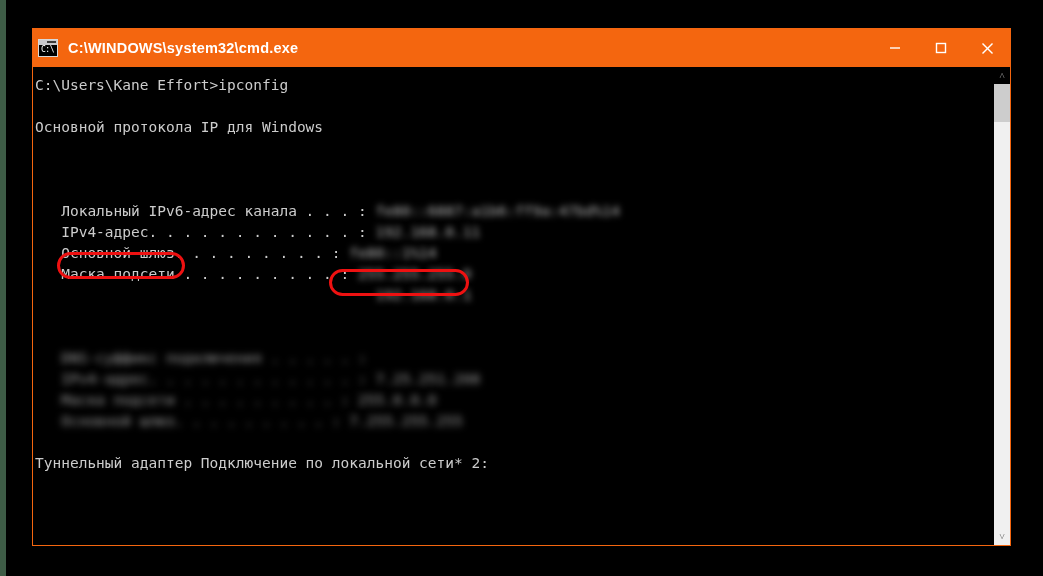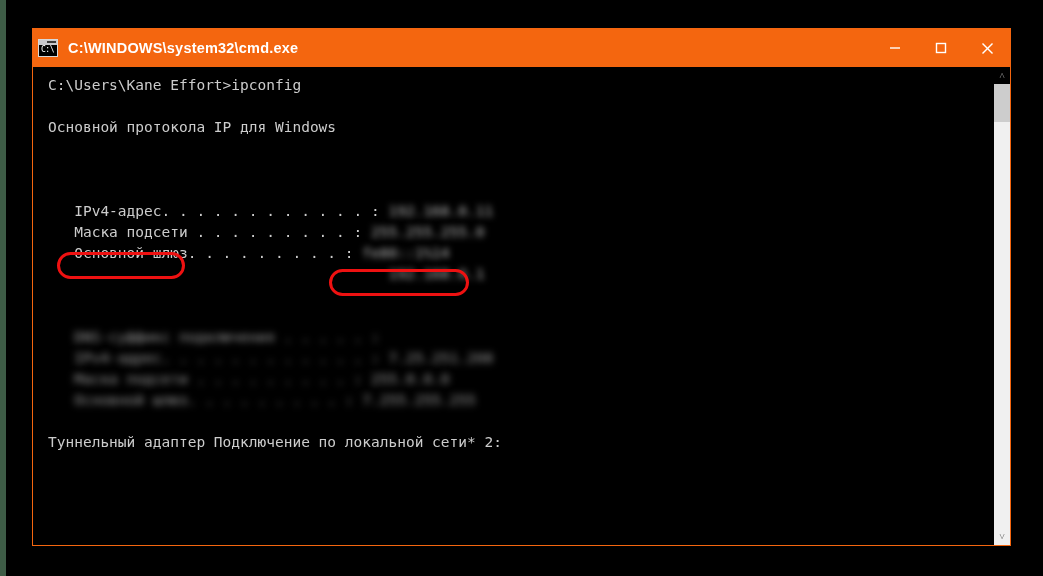--- a/index.html
+++ b/index.html
@@ -123,21 +123,21 @@
     left: 0;
     top: 38px;
     right: 0;
     bottom: 0;
     background: #000000;
     overflow: hidden;
   }
 
   .term {
     position: absolute;
-    left: 13px;
+    left: 0;
     top: 8px;
     width: 952px;
     padding-left: 2px;
     box-sizing: border-box;
   }
 
   .line {
     height: 21px;
     line-height: 21px;
     font-family: "DejaVu Sans Mono", monospace;
@@ -253,23 +253,24 @@
     </div>
 
     <div class="console">
       <div class="term" id="term">
           <div class="line">C:\Users\Kane Effort&gt;ipconfig</div>
           <div class="line blank"> </div>
           <div class="line">Основной протокола IP для Windows</div>
           <div class="line blank"> </div>
           <div class="line blank"> </div>
           <div class="line blank"> </div>
+          <div class="line"><span>   Локальный IPv6-адрес канала . . . : </span><span class="blur">fe80::6887:a1b6:ff9a:47bd%14</span></div>
           <div class="line"><span>   IPv4-адрес. . . . . . . . . . . . : </span><span class="blur">192.168.0.11</span></div>
+          <div class="line"><span>   Основной шлюз. . . . . . . . . : </span><span class="blur">fe80::1%14</span></div>
           <div class="line"><span>   Маска подсети . . . . . . . . . : </span><span class="blur">255.255.255.0</span></div>
-          <div class="line"><span>   Основной шлюз. . . . . . . . . : </span><span class="blur">fe80::1%14</span></div>
           <div class="line"><span>                                       </span><span class="blur">192.168.0.1</span></div>
           <div class="line blank"> </div>
           <div class="line blank"> </div>
           <div class="line"><span>   </span><span class="blur-strong">DNS-суффикс подключения . . . . . :</span></div>
           <div class="line"><span>   </span><span class="blur-strong">IPv4-адрес. . . . . . . . . . . . : 7.25.251.208</span></div>
           <div class="line"><span>   </span><span class="blur-strong">Маска подсети . . . . . . . . . : 255.0.0.0</span></div>
           <div class="line"><span>   </span><span class="blur-strong">Основной шлюз. . . . . . . . . : 7.255.255.255</span></div>
           <div class="line blank"> </div>
           <div class="line">Туннельный адаптер Подключение по локальной сети* 2:</div>
           <div class="line blank"> </div>

